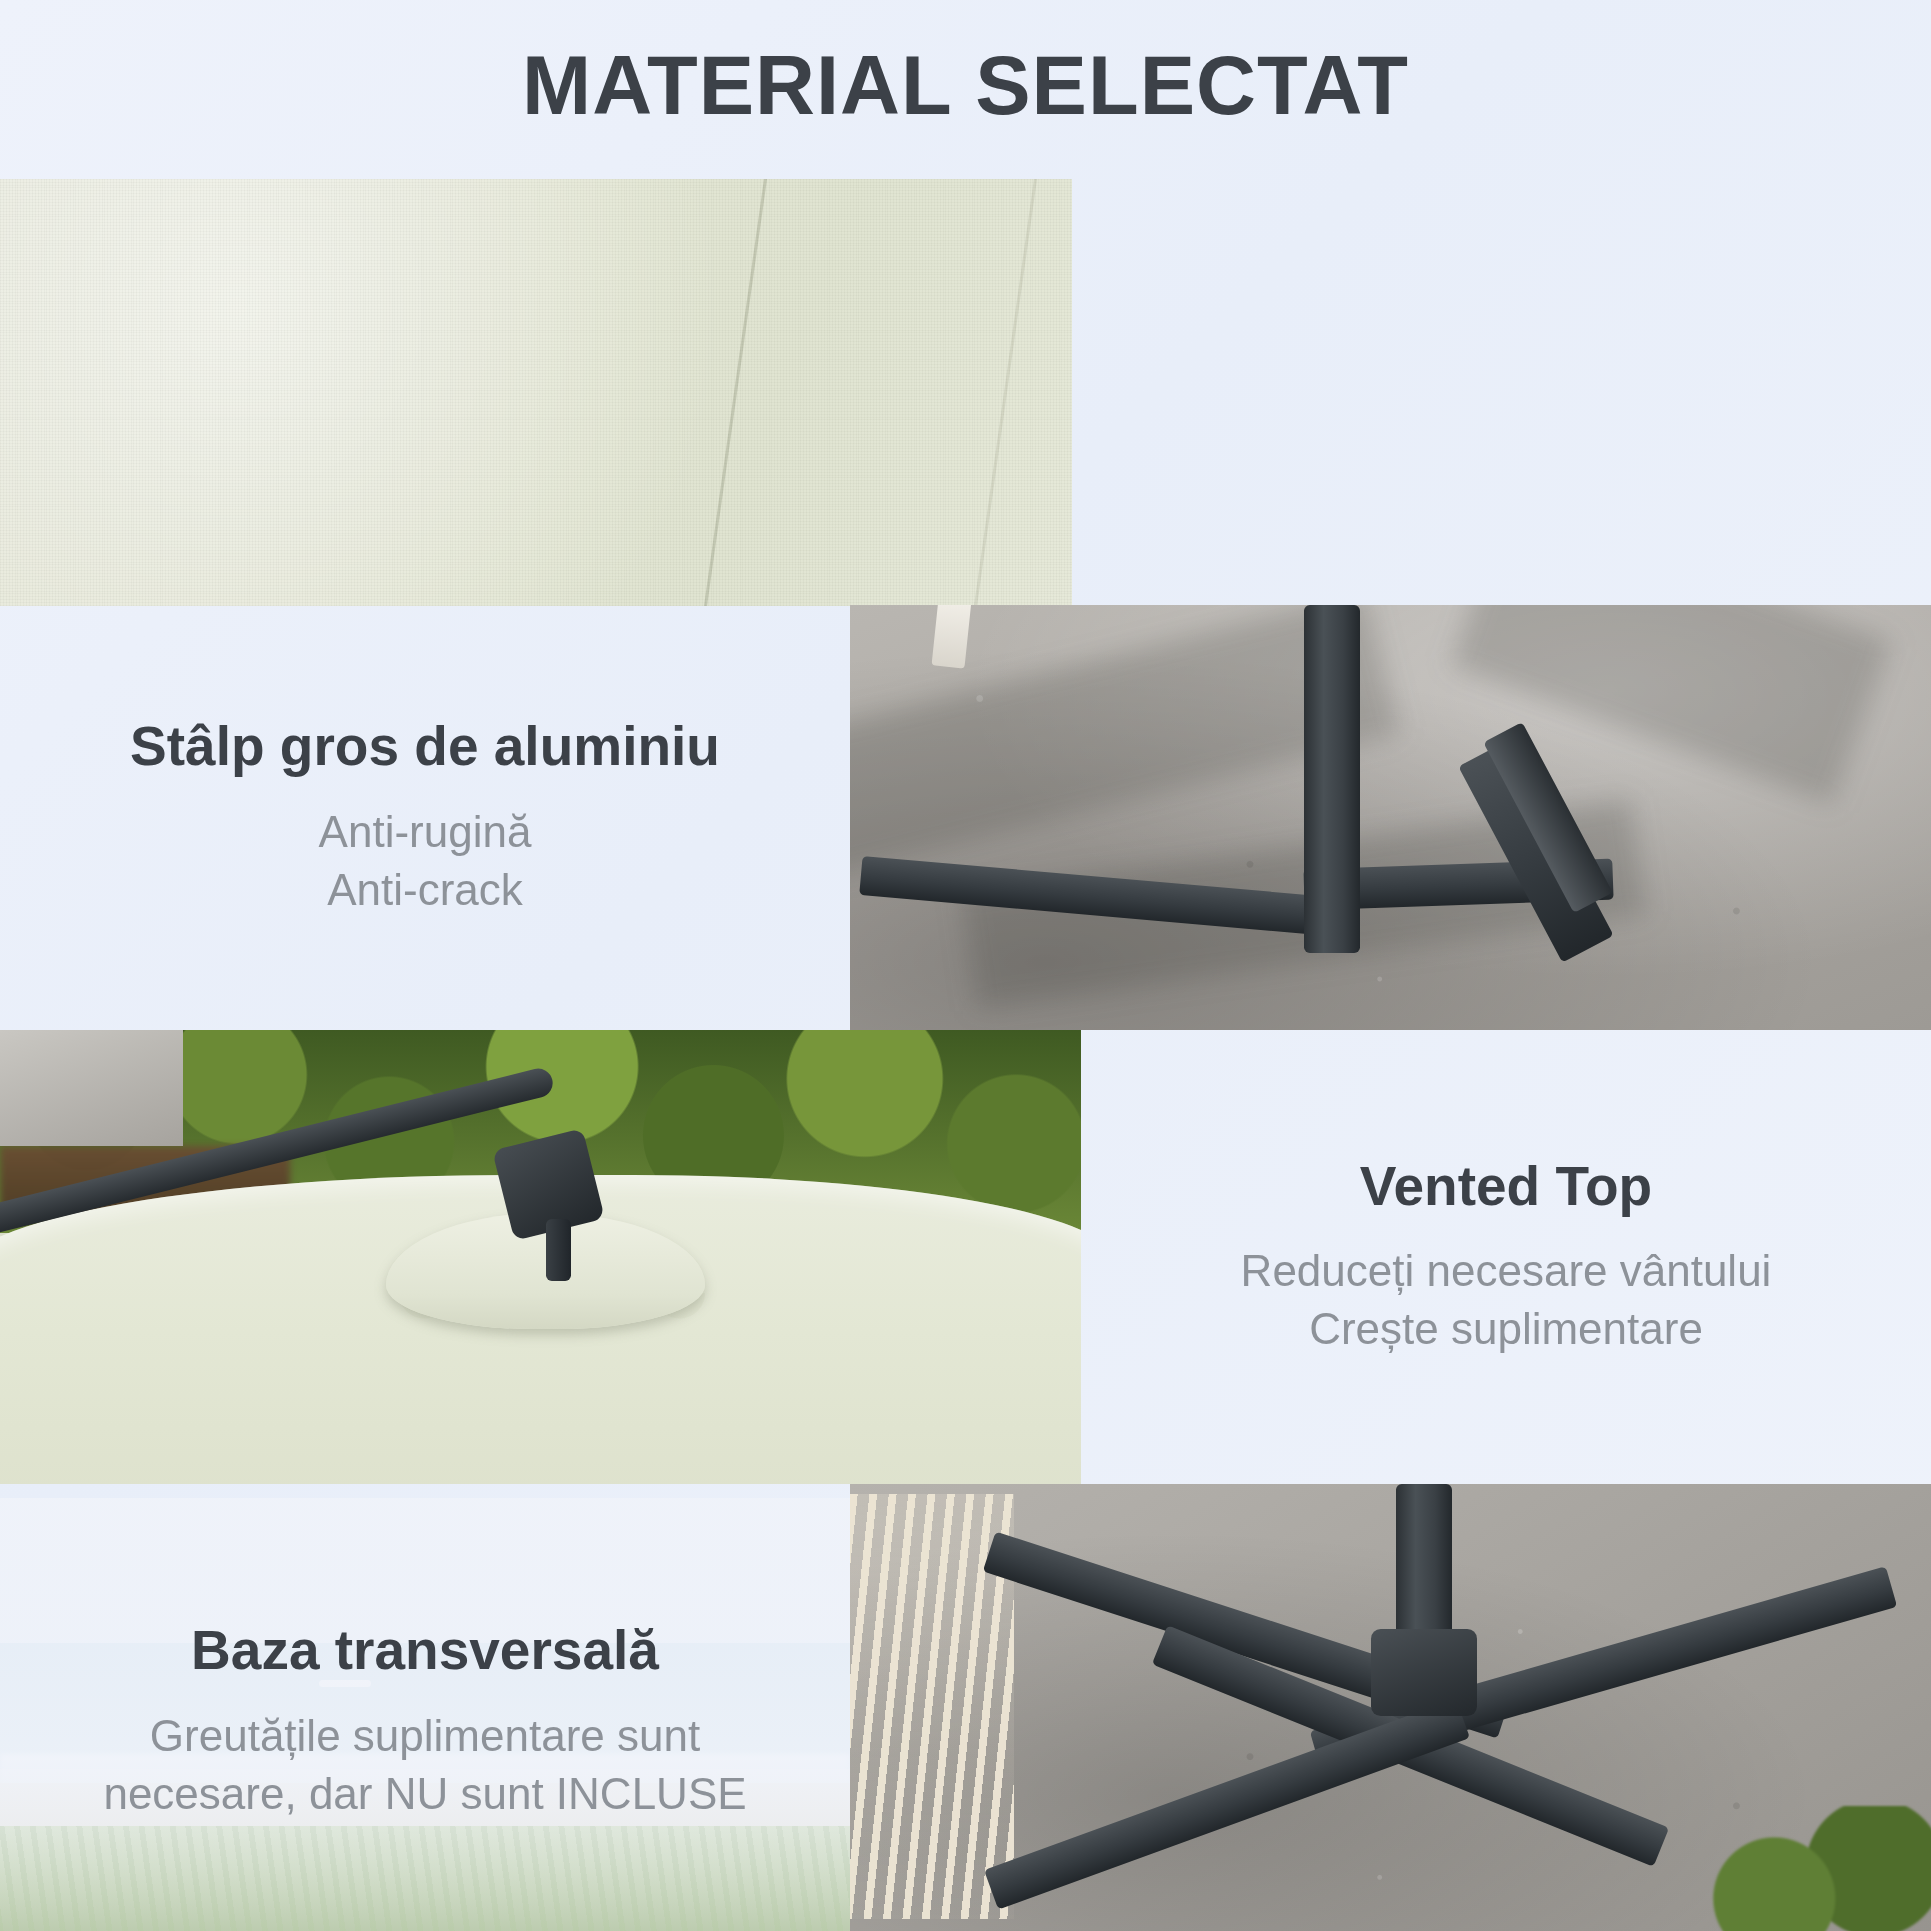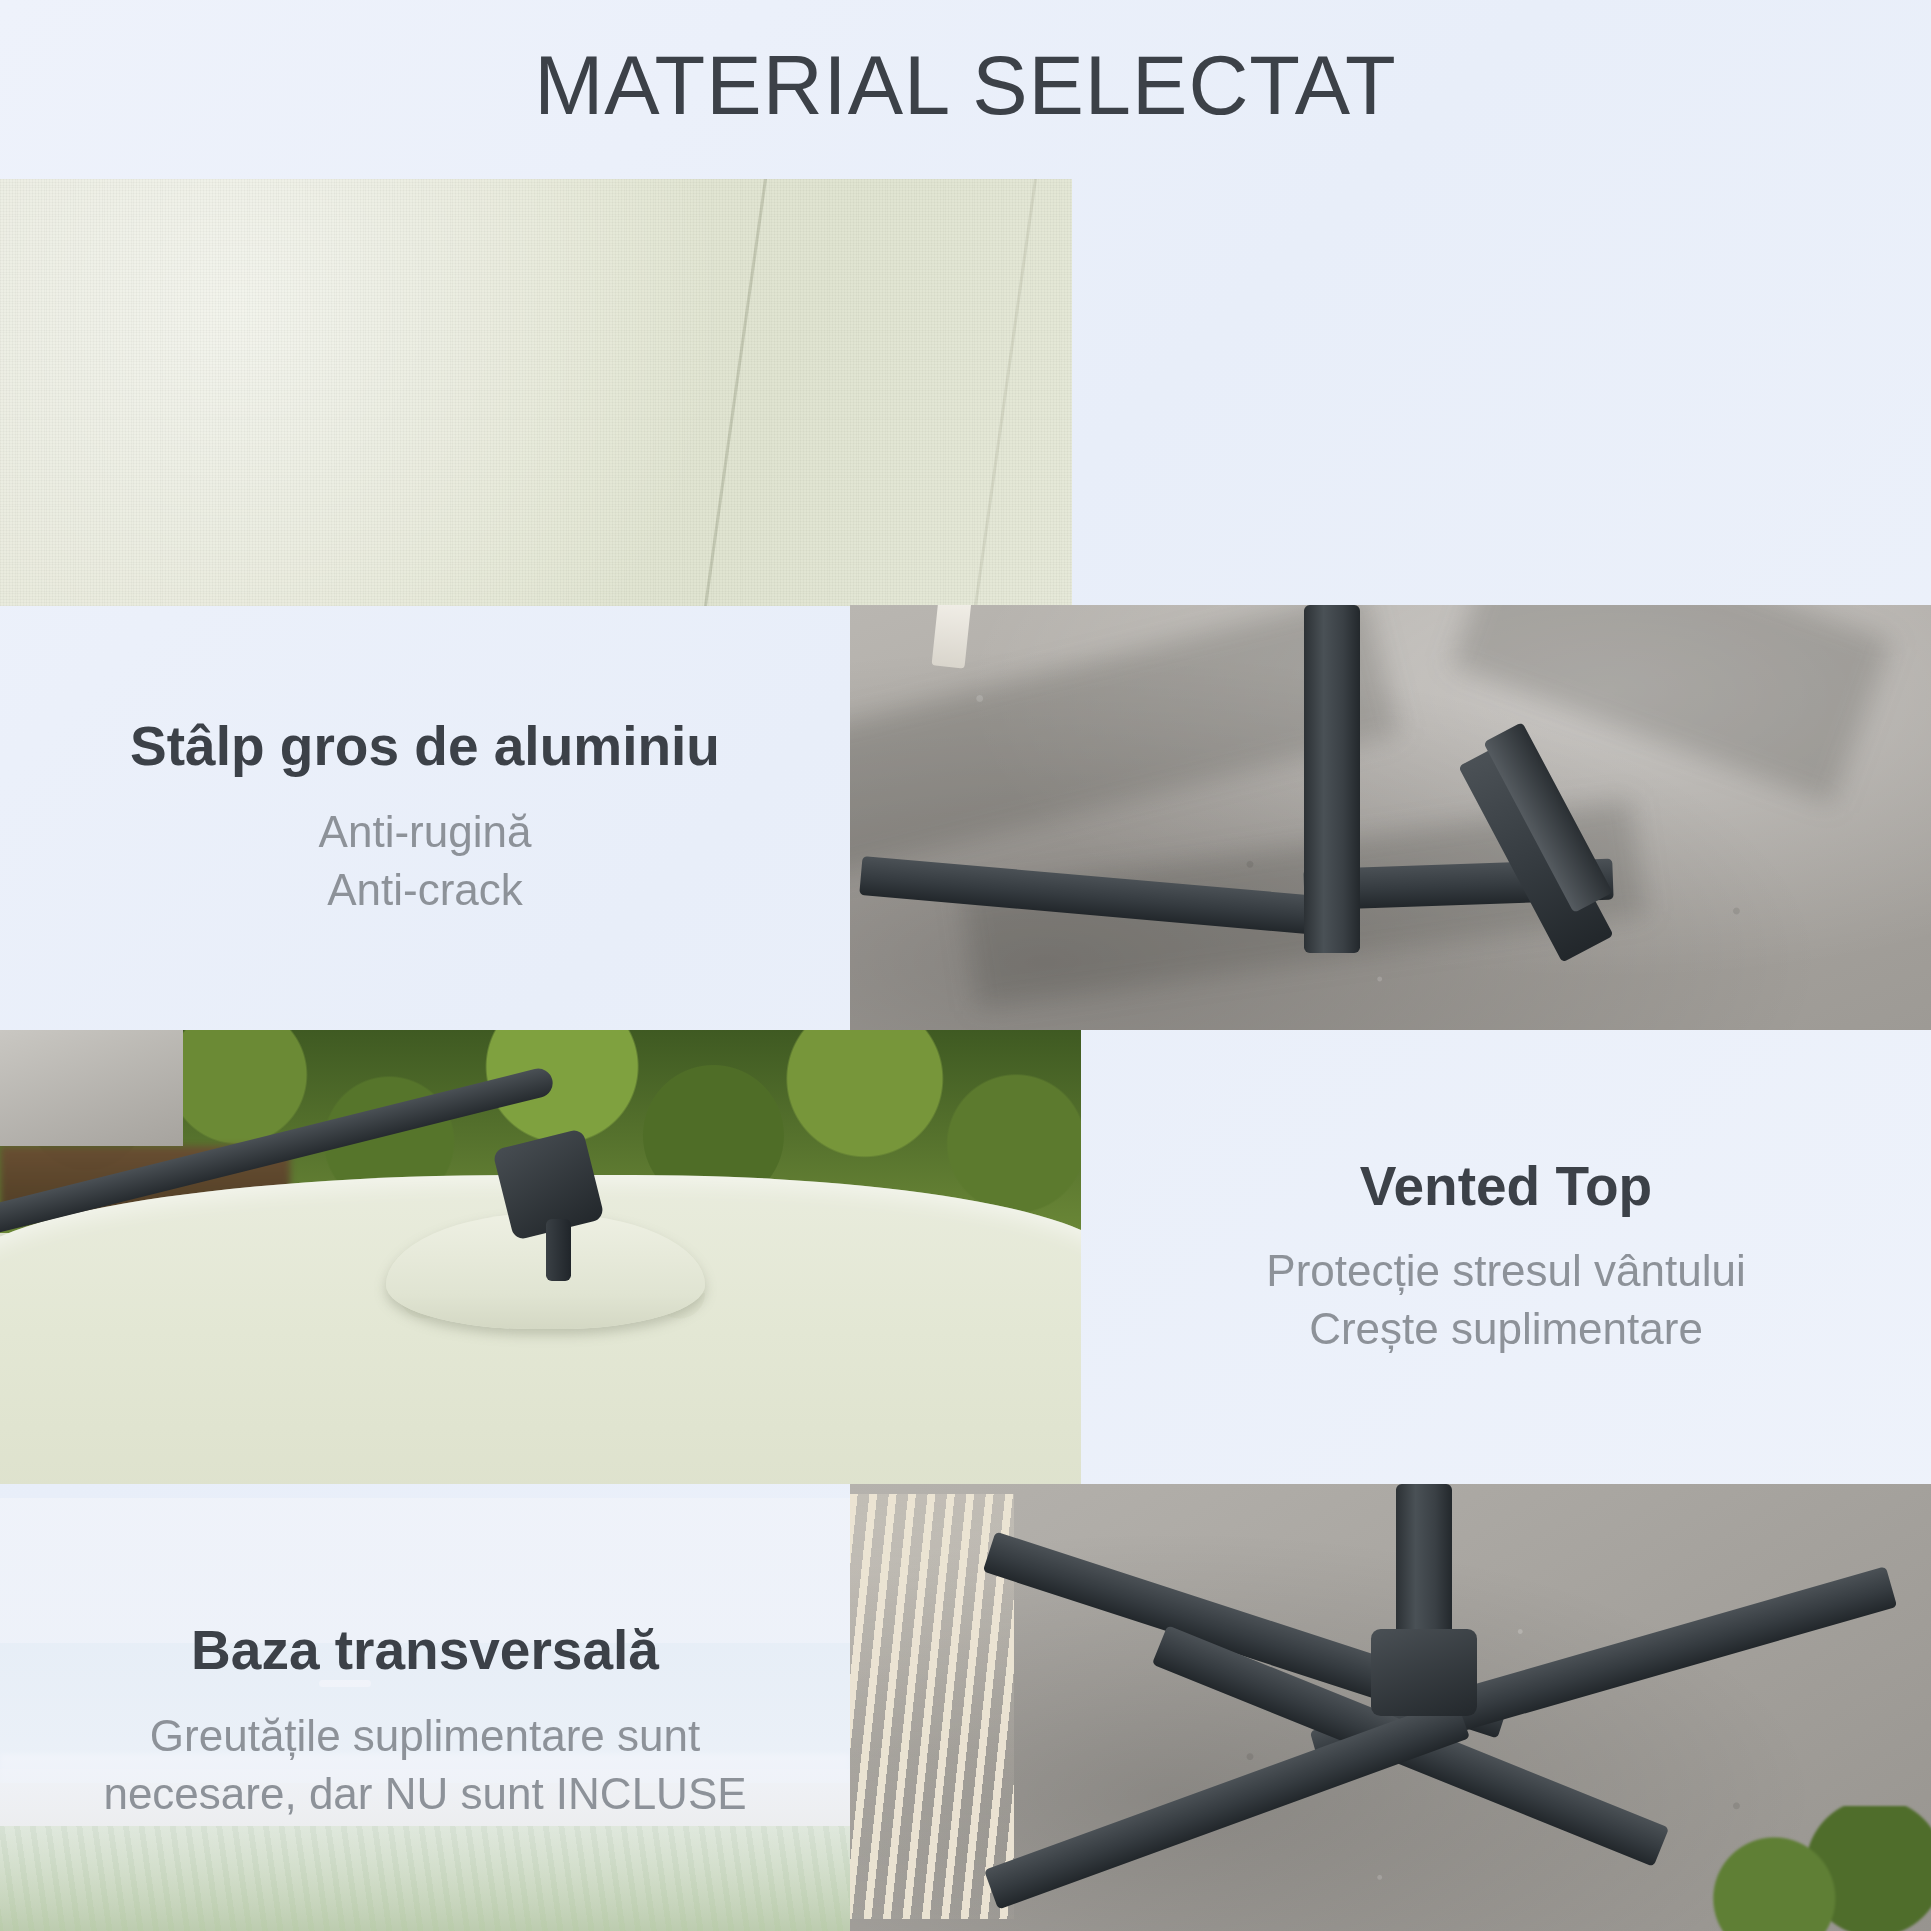--- a/index.html
+++ b/index.html
@@ -28,21 +28,21 @@
     left: 0;
     top: 0;
     width: 1931px;
     height: 172px;
     display: flex;
     align-items: center;
     justify-content: center;
   }
   .title-text {
     font-size: 83px;
-    font-weight: normal;
+    font-weight: bold;
     letter-spacing: 1px;
     color: #3c4148;
     text-align: left;
     font-family: "Liberation Sans", sans-serif;
   }
 
   
   .row {
     position: absolute;
     left: 0;
@@ -392,21 +392,21 @@
       <div class="kerb"></div>
       <div class="canopy-fabric"></div>
       <div class="vent-scallop"></div>
       <div class="vent-cap"></div>
       <div class="arm"></div>
       <div class="arm-joint"></div>
       <div class="arm-stem"></div>
     </div>
     <div class="text-panel center-align" id="panel3">
       <div class="panel-heading">Vented Top</div>
-      <div class="panel-sub">Protecție stresul vântului</div>
+      <div class="panel-sub">Reduceți necesare vântului</div>
       <div class="panel-sub">Crește suplimentare</div>
     </div>
   </div>
 
   <div class="row" id="row4">
     <div class="text-panel center-align" id="panel4">
       <div class="beach-sky"></div>
       <div class="beach-sea"></div>
       <div class="beach-boat"></div>
       <div class="beach-foam"></div>

